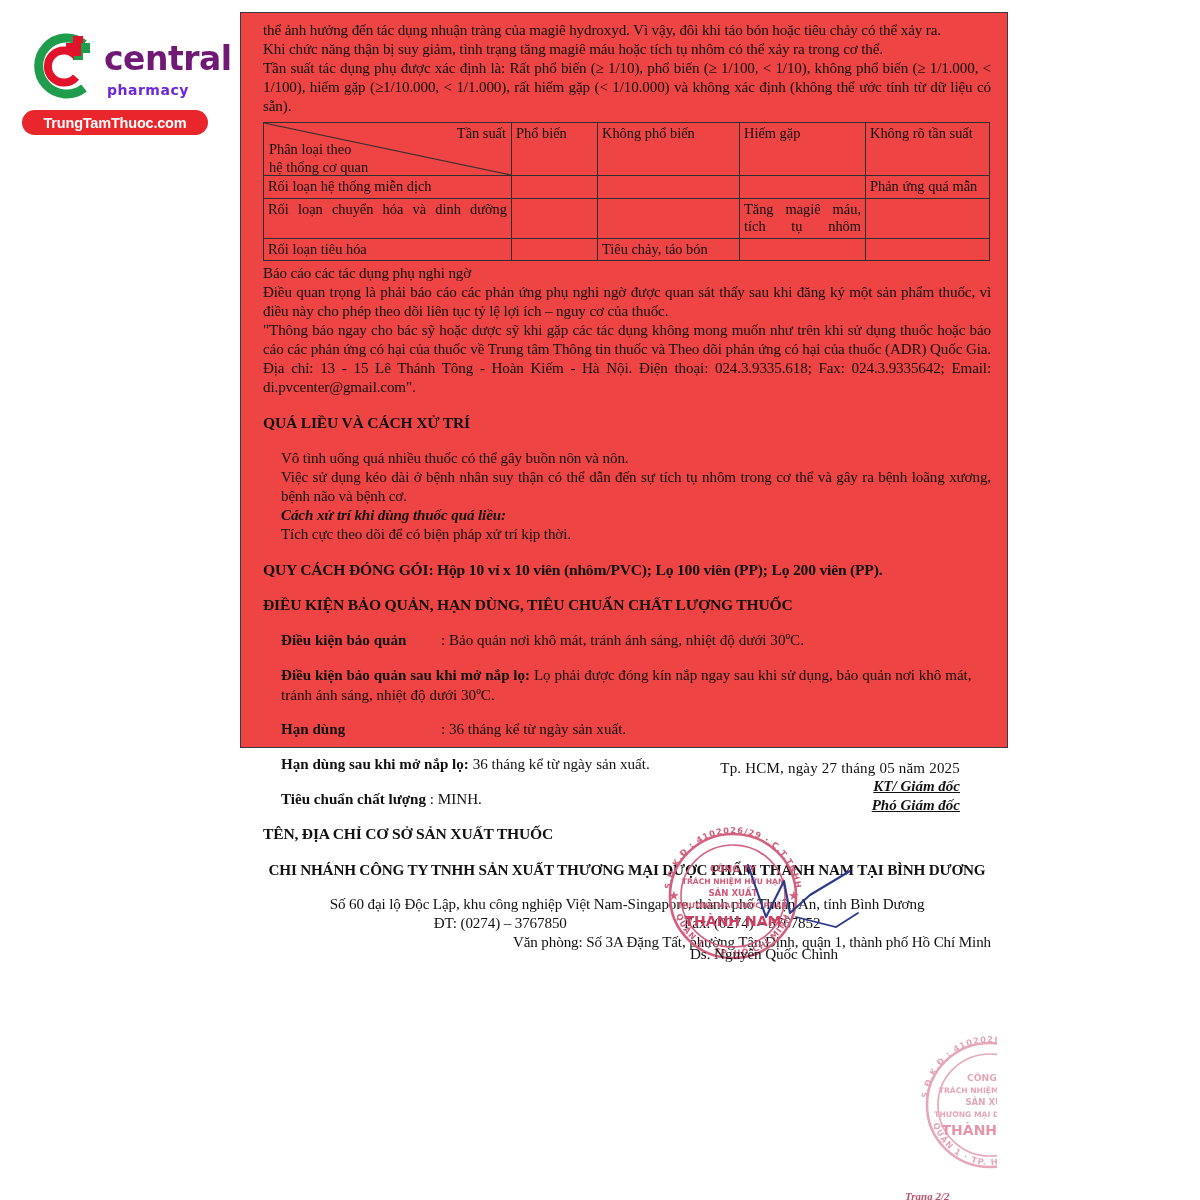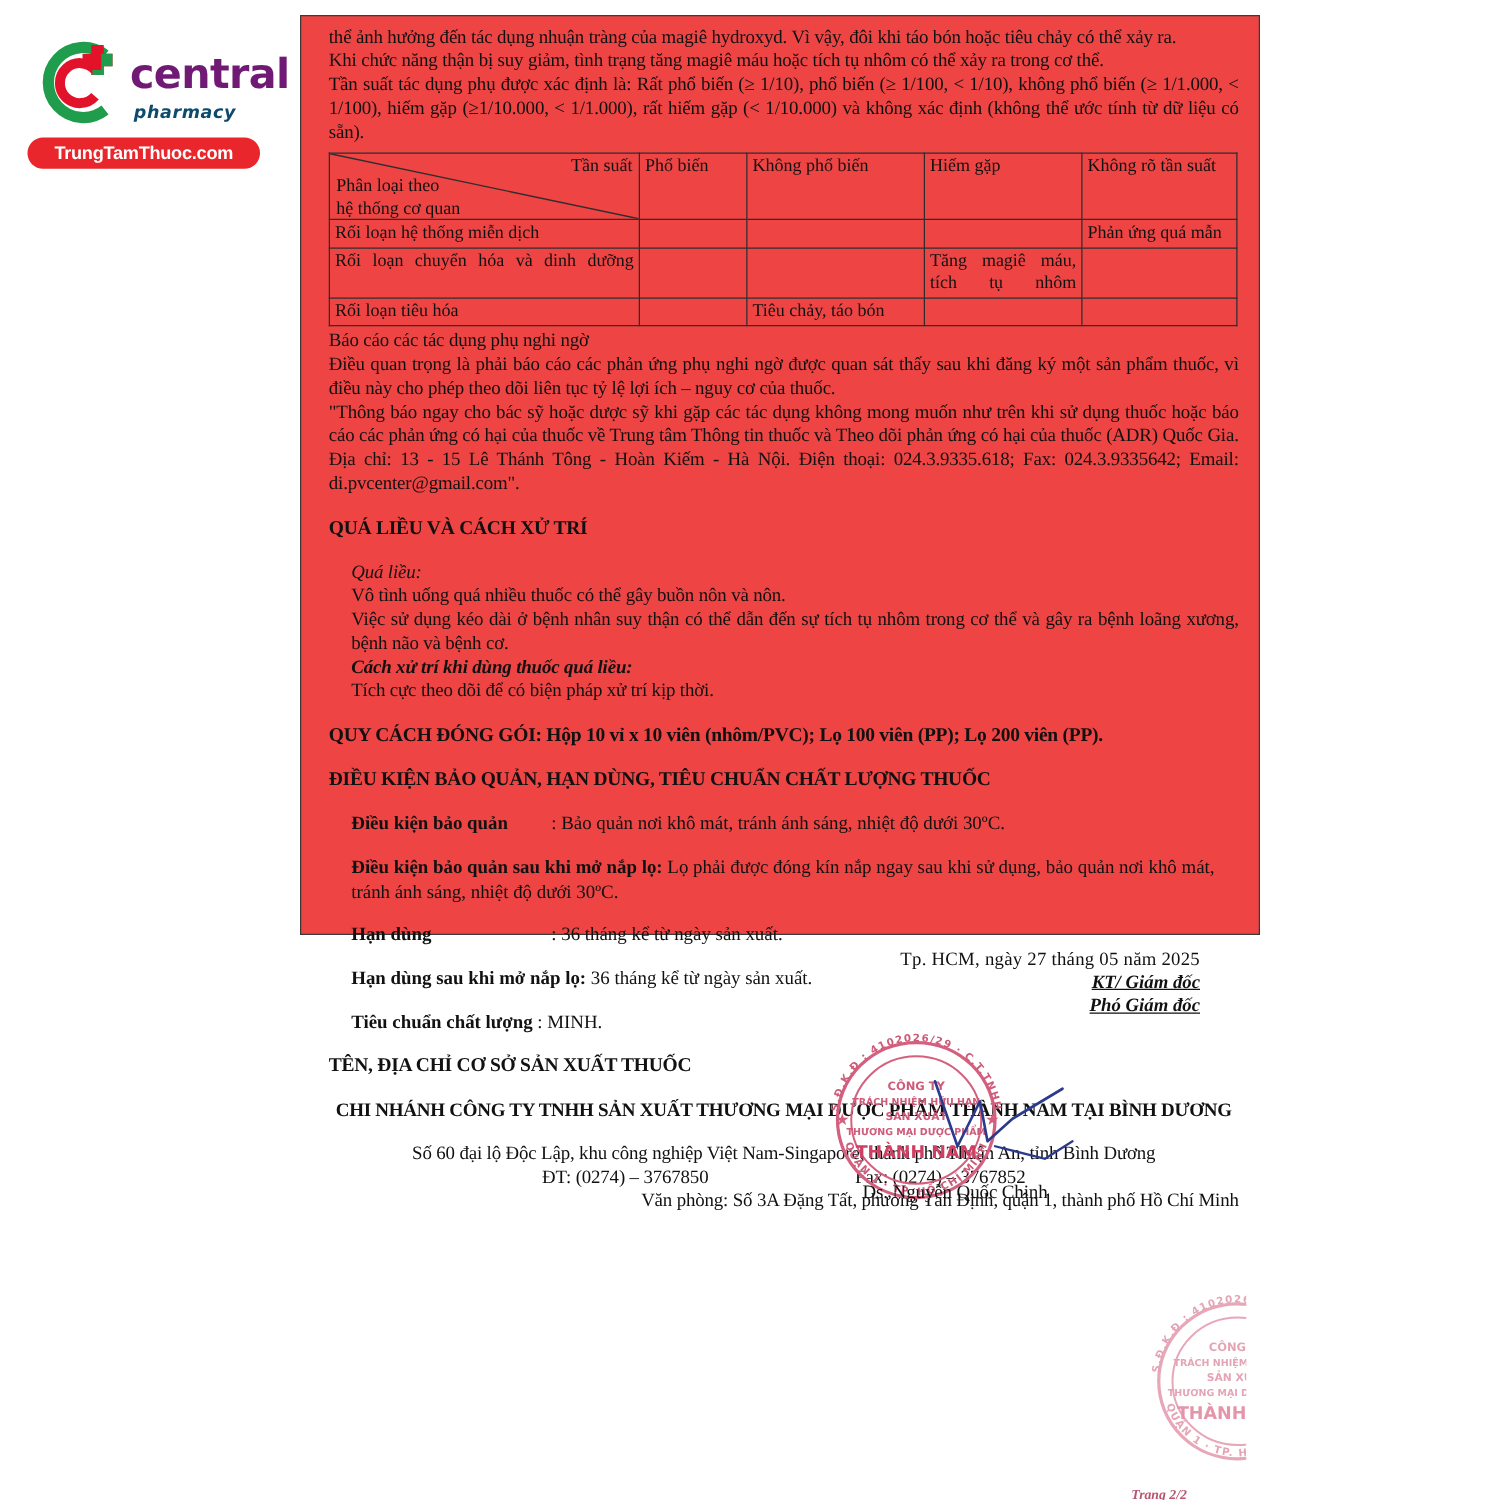--- a/index.html
+++ b/index.html
@@ -42,23 +42,22 @@
     letter-spacing: -0.5px;
     line-height: 1;
   }
   #logo-sub {
     position: absolute;
     left: 89px;
     top: 58px;
     font-family: "DejaVu Sans", sans-serif;
     font-size: 14px;
     font-weight: 600;
-    color: #0c4a6e;
+    color: #6d28d9;
     letter-spacing: 0.5px;
-    font-style: italic;
   }
   #logo-pill {
     position: absolute;
     left: 4px;
     top: 86px;
     width: 186px;
     height: 25px;
     background: #e8262b;
     border-radius: 13px;
     color: #ffffff;
@@ -292,21 +291,20 @@
           <td></td>
         </tr>
       </tbody>
     </table>
 
     <p class="para">Báo cáo các tác dụng phụ nghi ngờ</p>
     <p class="para">Điều quan trọng là phải báo cáo các phản ứng phụ nghi ngờ được quan sát thấy sau khi đăng ký một sản phẩm thuốc, vì điều này cho phép theo dõi liên tục tỷ lệ lợi ích – nguy cơ của thuốc.</p>
     <p class="para">"Thông báo ngay cho bác sỹ hoặc dược sỹ khi gặp các tác dụng không mong muốn như trên khi sử dụng thuốc hoặc báo cáo các phản ứng có hại của thuốc về Trung tâm Thông tin thuốc và Theo dõi phản ứng có hại của thuốc (ADR) Quốc Gia. Địa chỉ: 13 - 15 Lê Thánh Tông - Hoàn Kiếm - Hà Nội. Điện thoại: 024.3.9335.618; Fax: 024.3.9335642; Email: di.pvcenter@gmail.com".</p>
 
     <p class="heading">QUÁ LIỀU VÀ CÁCH XỬ TRÍ</p>
-    <p class="para hang ital">Quá liều:</p>
     <p class="para hang">Vô tình uống quá nhiều thuốc có thể gây buồn nôn và nôn.</p>
     <p class="para hang">Việc sử dụng kéo dài ở bệnh nhân suy thận có thể dẫn đến sự tích tụ nhôm trong cơ thể và gây ra bệnh loãng xương, bệnh não và bệnh cơ.</p>
     <p class="para hang bi">Cách xử trí khi dùng thuốc quá liều:</p>
     <p class="para hang">Tích cực theo dõi để có biện pháp xử trí kịp thời.</p>
 
     <p class="heading">
       <span>QUY CÁCH ĐÓNG GÓI:</span>
       <span style="font-weight:700">Hộp 10 vỉ x 10 viên (nhôm/PVC); Lọ 100 viên (PP); Lọ 200 viên (PP).</span>
     </p>
 

